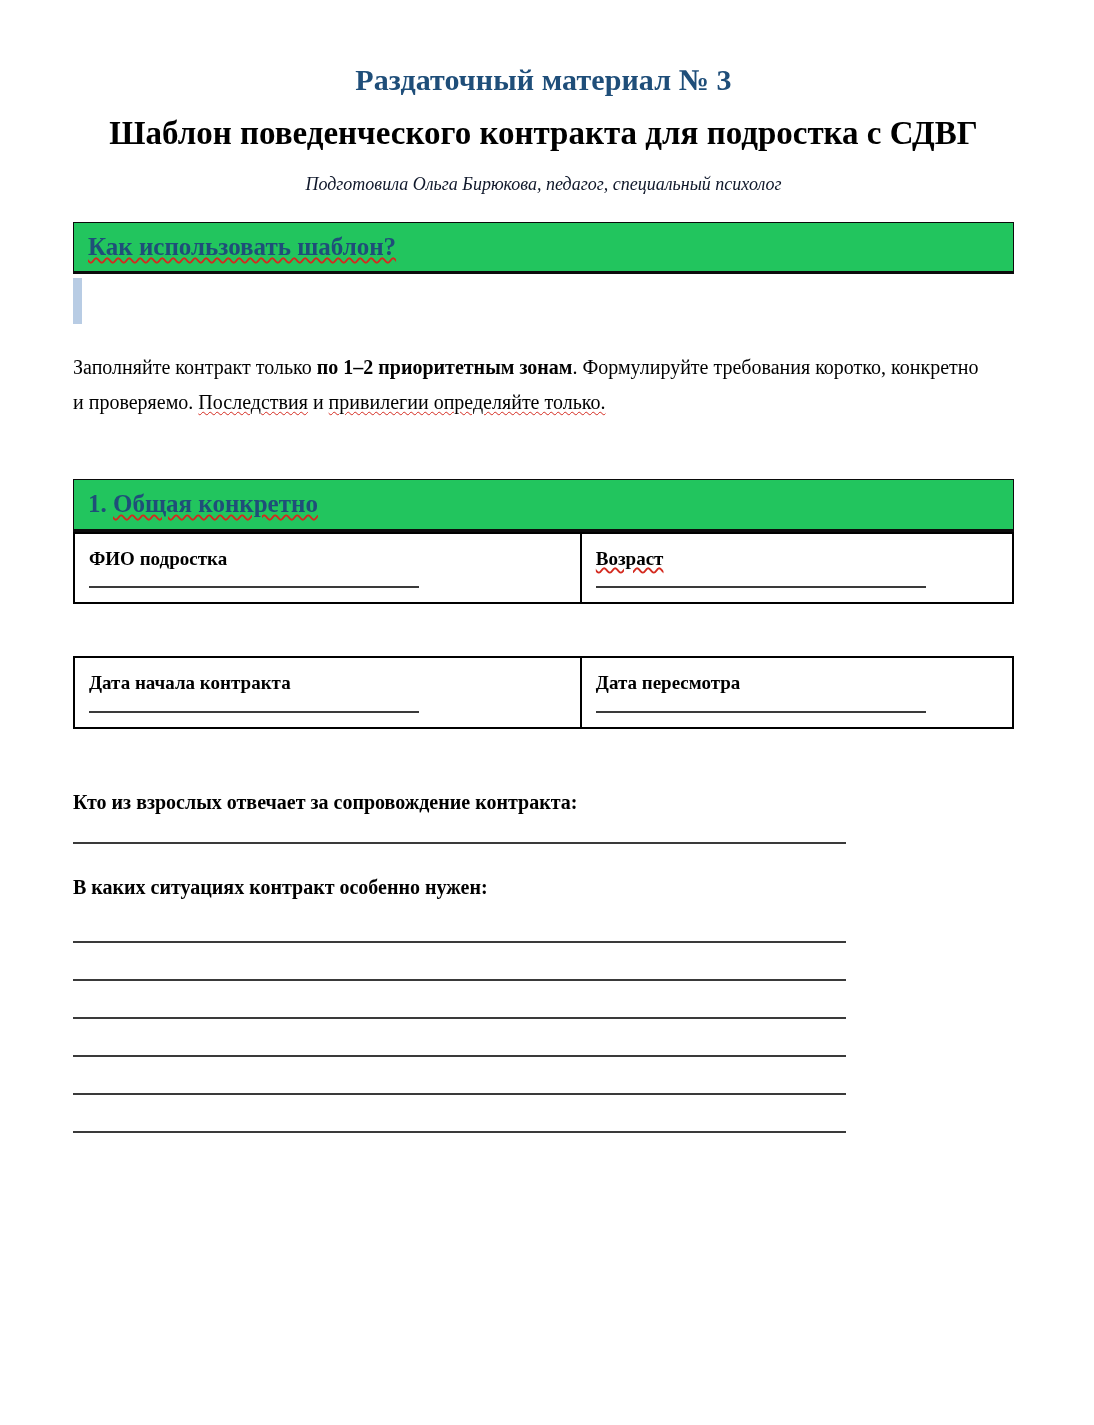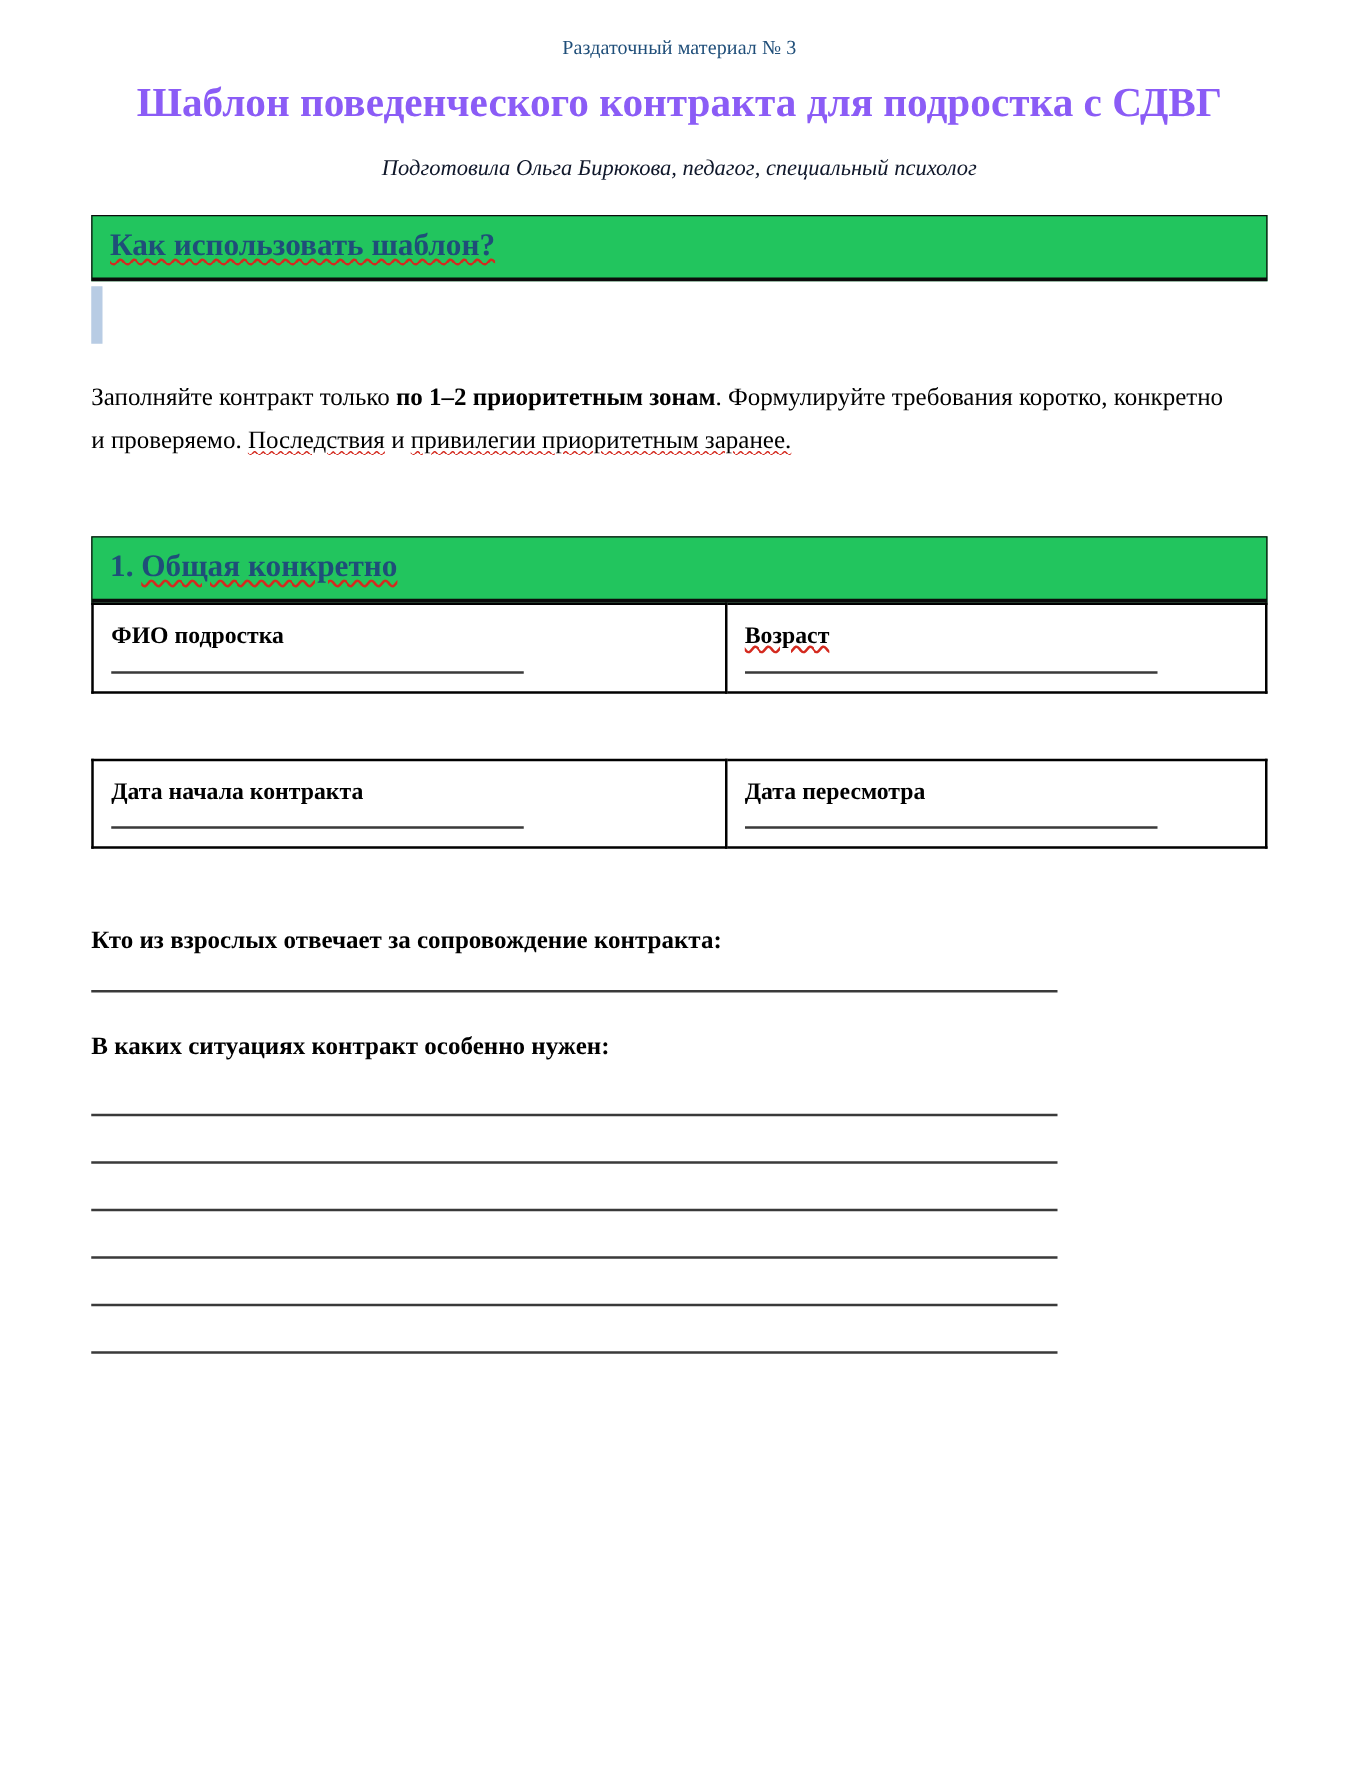--- a/index.html
+++ b/index.html
@@ -28,33 +28,33 @@
   .content {
     position: absolute;
     left: 73px;
     top: 0;
     width: 941px;
   }
 
   
   .doc-kicker {
     text-align: center;
-    font-size: 16px;
-    font-weight: normal;
+    font-size: 30px;
+    font-weight: bold;
     color: #1f4e79;
     letter-spacing: 0.1px;
     margin: 0;
-    padding-top: 29px;
+    padding-top: 62px;
     line-height: 1.2;
   }
   .doc-title {
     text-align: center;
     font-size: 33px;
     font-weight: bold;
-    color: #8b5cf6;
+    color: #000000;
     line-height: 1.32;
     margin: 0;
     padding-top: 14px;
     padding-left: 28px;
     padding-right: 28px;
   }
   .doc-byline {
     text-align: center;
     font-size: 18px;
     font-style: italic;
@@ -185,21 +185,21 @@
 
     <div class="sp-26"></div>
 
     <div class="banner">
       <div class="banner-h"><span class="sp">Как использовать шаблон?</span></div>
     </div>
     <div class="accent-bar"></div>
 
     <div class="sp-26"></div>
 
-    <p class="para"><span>Заполняйте контракт только </span><b>по 1–2 приоритетным зонам</b><span>. Формулируйте требования коротко, конкретно и проверяемо. </span><span class="sp-body">Последствия</span><span> и </span><span class="sp-body">привилегии приоритетным заранее.</span></p>
+    <p class="para"><span>Заполняйте контракт только </span><b>по 1–2 приоритетным зонам</b><span>. Формулируйте требования коротко, конкретно и проверяемо. </span><span class="sp-body">Последствия</span><span> и </span><span class="sp-body">привилегии определяйте только.</span></p>
 
     <div class="sp-60"></div>
 
     <div class="banner">
       <div class="banner-h"><span class="num">1. </span><span class="sp">Общая конкретно</span></div>
     </div>
 
     <table class="ftable headed">
       <tbody>
         <tr>

